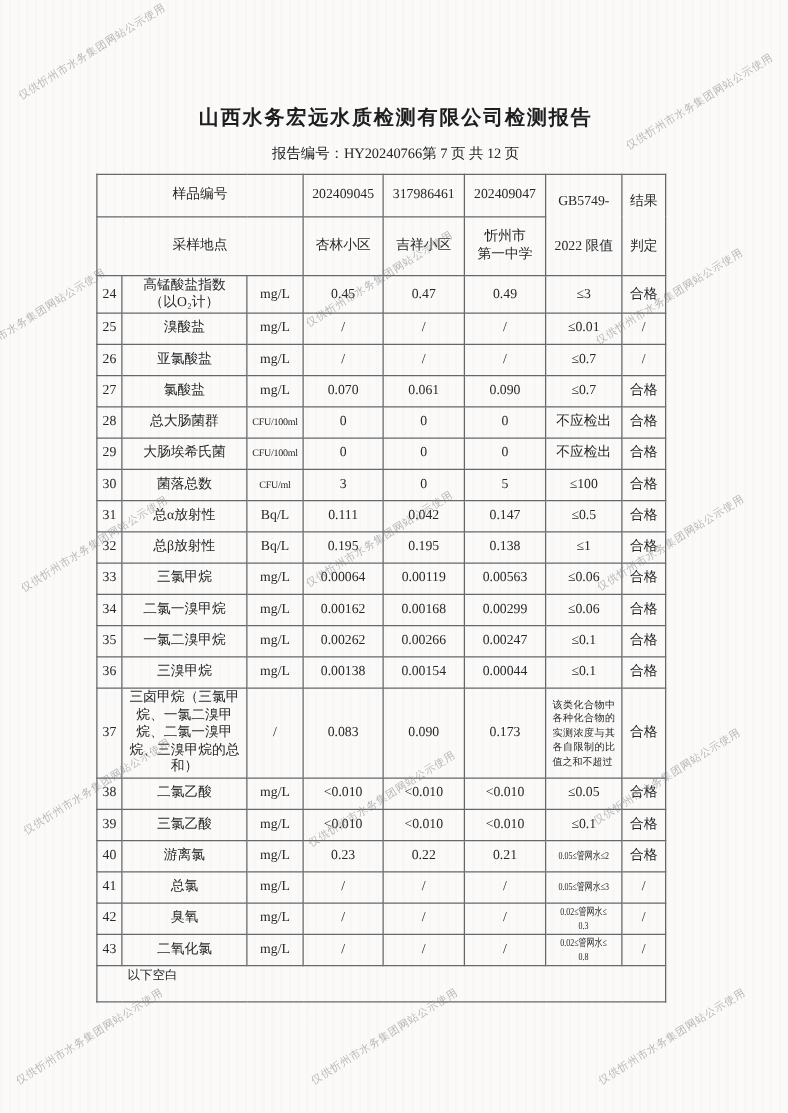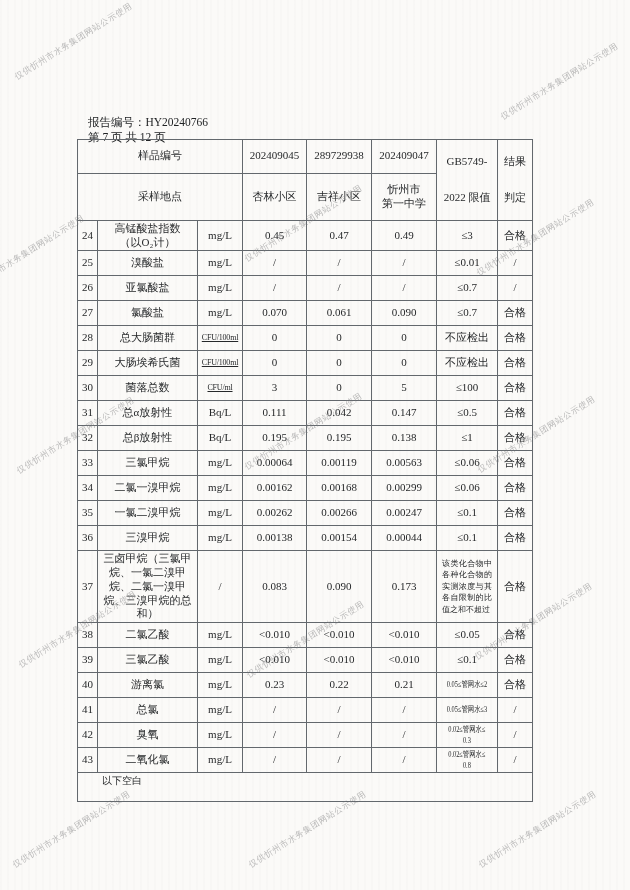--- a/index.html
+++ b/index.html
@@ -17,43 +17,43 @@
   }
   .title{
     position:absolute;left:88px;top:84px;width:457px;
     text-align:center;
     font-family:"Liberation Sans","DejaVu Sans",sans-serif;
     font-weight:bold;font-size:16px;letter-spacing:1.5px;
     color:#1c1e20;
   }
   .meta{
     position:absolute;left:88px;top:115px;width:457px;
-    display:flex;justify-content:flex-end;
-    font-size:11.5px;color:#212325;flex-direction:column;
+    display:flex;justify-content:center;
+    font-size:11.5px;color:#212325;
   }
   table.report{
     position:absolute;left:77px;top:139px;
     border-collapse:collapse;table-layout:fixed;
     width:456px;
   }
   table.report td{
     border:1px solid #63686d;
     font-size:11px;line-height:1.25;
     text-align:center;vertical-align:middle;
     padding:1px 2px;
     white-space:pre-line;
     overflow:hidden;
     color:#26282a;
   }
   thead td{height:19px;}
   thead tr.r2 td{height:28px;}
   tbody td{height:22px;}
   td.c-name{text-align:left;padding-left:7px;padding-right:3px;}
   td.c-unit{font-size:9.5px;}
-  td.c-unit.squeeze{font-size:8px;letter-spacing:-0.2px;text-decoration:underline;}
+  td.c-unit.squeeze{font-size:8px;letter-spacing:-0.2px;}
   td.std{padding:2px 1px;margin-left:45px;}
   td.std .l1{margin-bottom:9px;}
   td.c-limit.sm{font-size:8.5px;padding:0;}
   td.c-limit.sm .in{
     display:inline-block;transform:scaleX(0.75);transform-origin:center center;
     line-height:1.3;white-space:pre-line;
   }
   td.c-limit.lg{
     font-size:8px;line-height:1.45;text-align:justify;
     padding:3px 5px;
@@ -71,20 +71,21 @@
     color:rgba(122,122,124,0.52);
     white-space:nowrap;
     transform:rotate(-32deg);transform-origin:0 50%;
   }
 </style>
 </head>
 <body>
 
 <div class="page">
 
+  <div class="title">山西水务宏远水质检测有限公司检测报告</div>
 
   <div class="meta">
     <span>报告编号：HY20240766</span>
     <span>第 7 页 共 12 页</span>
   </div>
 
   <table class="report">
     <colgroup>
       <col style="width:20px">
         <col style="width:100px">
@@ -92,21 +93,21 @@
       <col style="width:64px">
         <col style="width:65px">
         <col style="width:65px">
       <col style="width:61px">
         <col style="width:35px">
     </colgroup>
     <thead>
       <tr class="r1">
         <td colspan="3">样品编号</td>
         <td>202409045</td>
-        <td>289729938</td>
+        <td>317986461</td>
         <td>202409047</td>
         <td rowspan="2" class="std">
           <div class="l1">GB5749-</div>
           <div class="l2">2022 限值</div>
         </td>
         <td rowspan="2" class="std">
           <div class="l1">结果</div>
           <div class="l2">判定</div>
         </td>
       </tr>

